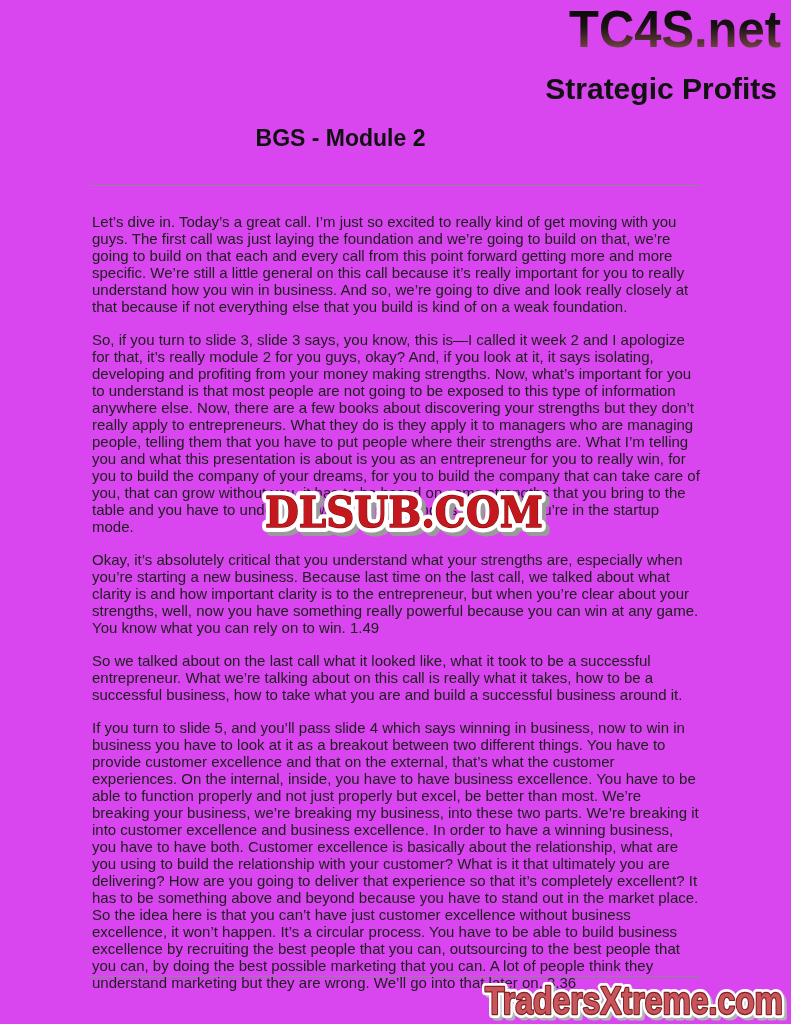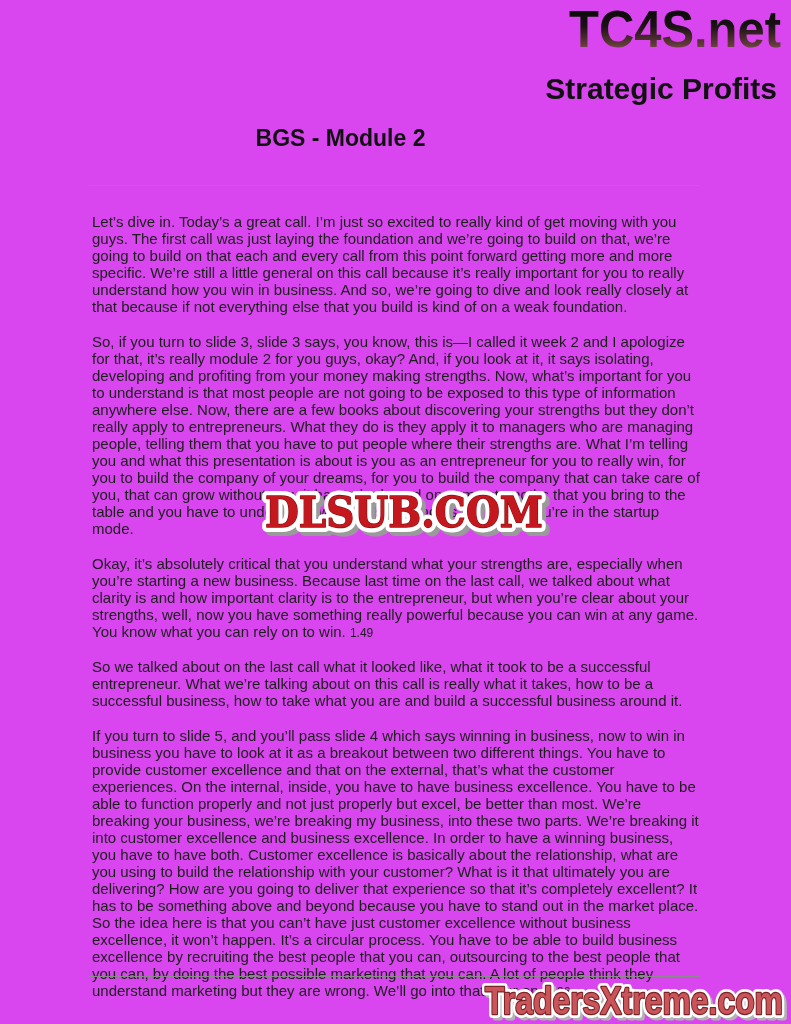--- a/index.html
+++ b/index.html
@@ -57,21 +57,21 @@
     width: 608px;
     color: #1d1d1d;
     font-size: 15px;
     line-height: 17px;
   }
   #content p {
     margin: 0 0 16px 0;
     text-align: left;
   }
   .ts {
-    font-size: 12px;
+    font-size: 15px;
     color: #1d1d1d;
   }
   #watermark {
     position: absolute;
     left: 248px;
     top: 484px;
     width: 312px;
     height: 60px;
   }
   #bottom-logo {

